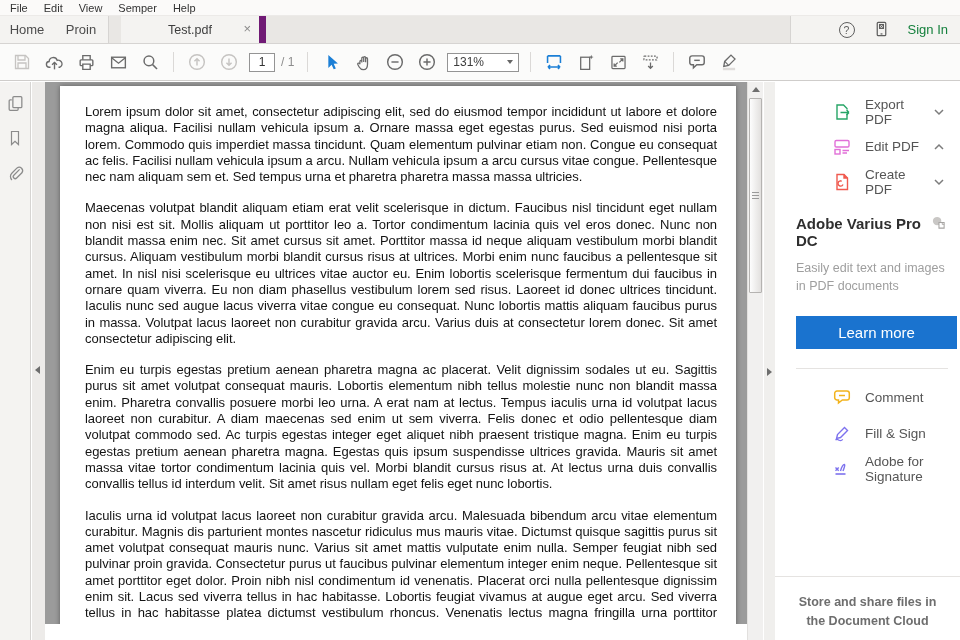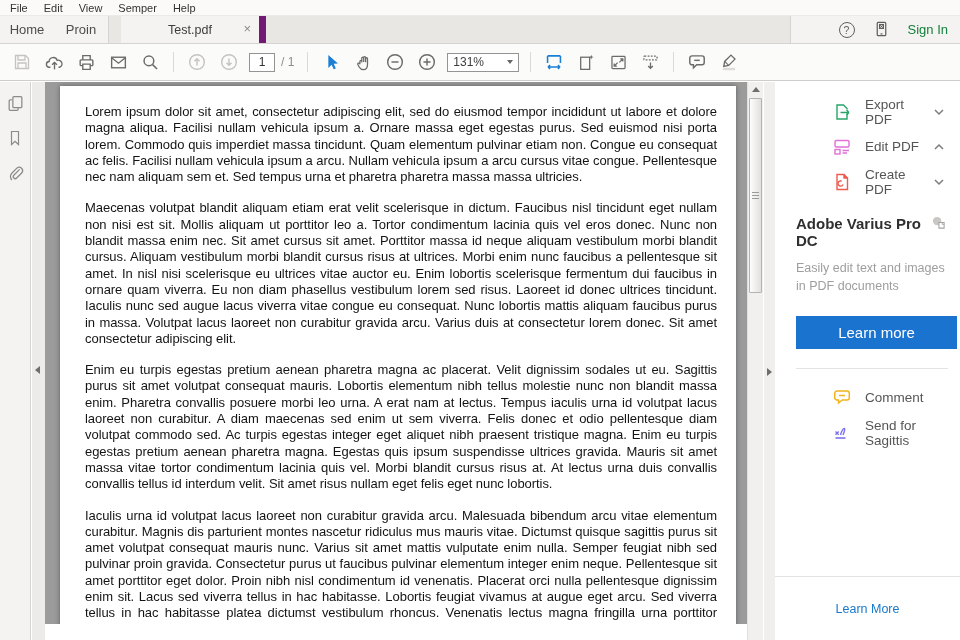--- a/index.html
+++ b/index.html
@@ -374,26 +374,36 @@
         <svg width="20" height="20" viewBox="0 0 20 20" fill="none" stroke="#f2b31c" stroke-width="1.5">
             <path d="M5 4h10a2.3 2.3 0 0 1 2.3 2.3v4.4A2.3 2.3 0 0 1 15 13h-4.7L6.5 16v-3H5a2.3 2.3 0 0 1-2.3-2.3V6.3A2.3 2.3 0 0 1 5 4z"></path>
             <path d="M7 8.5h6"></path>
           </svg>
       </span>
       <span class="tlabel">Comment</span>
     </div>
     <div class="tool-row">
       <span class="ticon">
         <svg width="20" height="20" viewBox="0 0 20 20" fill="none" stroke="#7d72ee" stroke-width="1.4">
+            <path d="m12.5 4.5 3 3-7 7-3.9 0.9 0.9-3.9z"></path>
+            <path d="M3.5 17c1.6-1.4 2.6-.3 3.6.2s2.6.4 3.7-.8" stroke-width="1.2"></path>
+          </svg>
+      </span>
+      <span class="tlabel">Fill &amp; Sign</span>
+    </div>
+    <div class="tool-row">
+      <span class="ticon">
+        <svg width="20" height="20" viewBox="0 0 20 20" fill="none" stroke="#7d72ee" stroke-width="1.4">
             <path d="m3.5 8.5 3.2 3.2M6.7 8.5l-3.2 3.2"></path>
             <path d="M8.5 12c1-3.4 2.7-6.5 3.8-6.5.9 0 .2 3-1.3 6.5"></path>
             <path d="M3.5 15h10" stroke-width="1.6"></path>
           </svg>
       </span>
-      <span class="tlabel">Send for Sagittis</span>
+      <span class="tlabel">Adobe for Signature</span>
     </div>
   </div>
 
   <div class="panel-footer">
     <div class="sep2"></div>
+    <div class="footer-text">Store and share files in the Document Cloud</div>
     <span class="footer-link">Learn More</span>
   </div>
 </div>
 
 </body></html>

